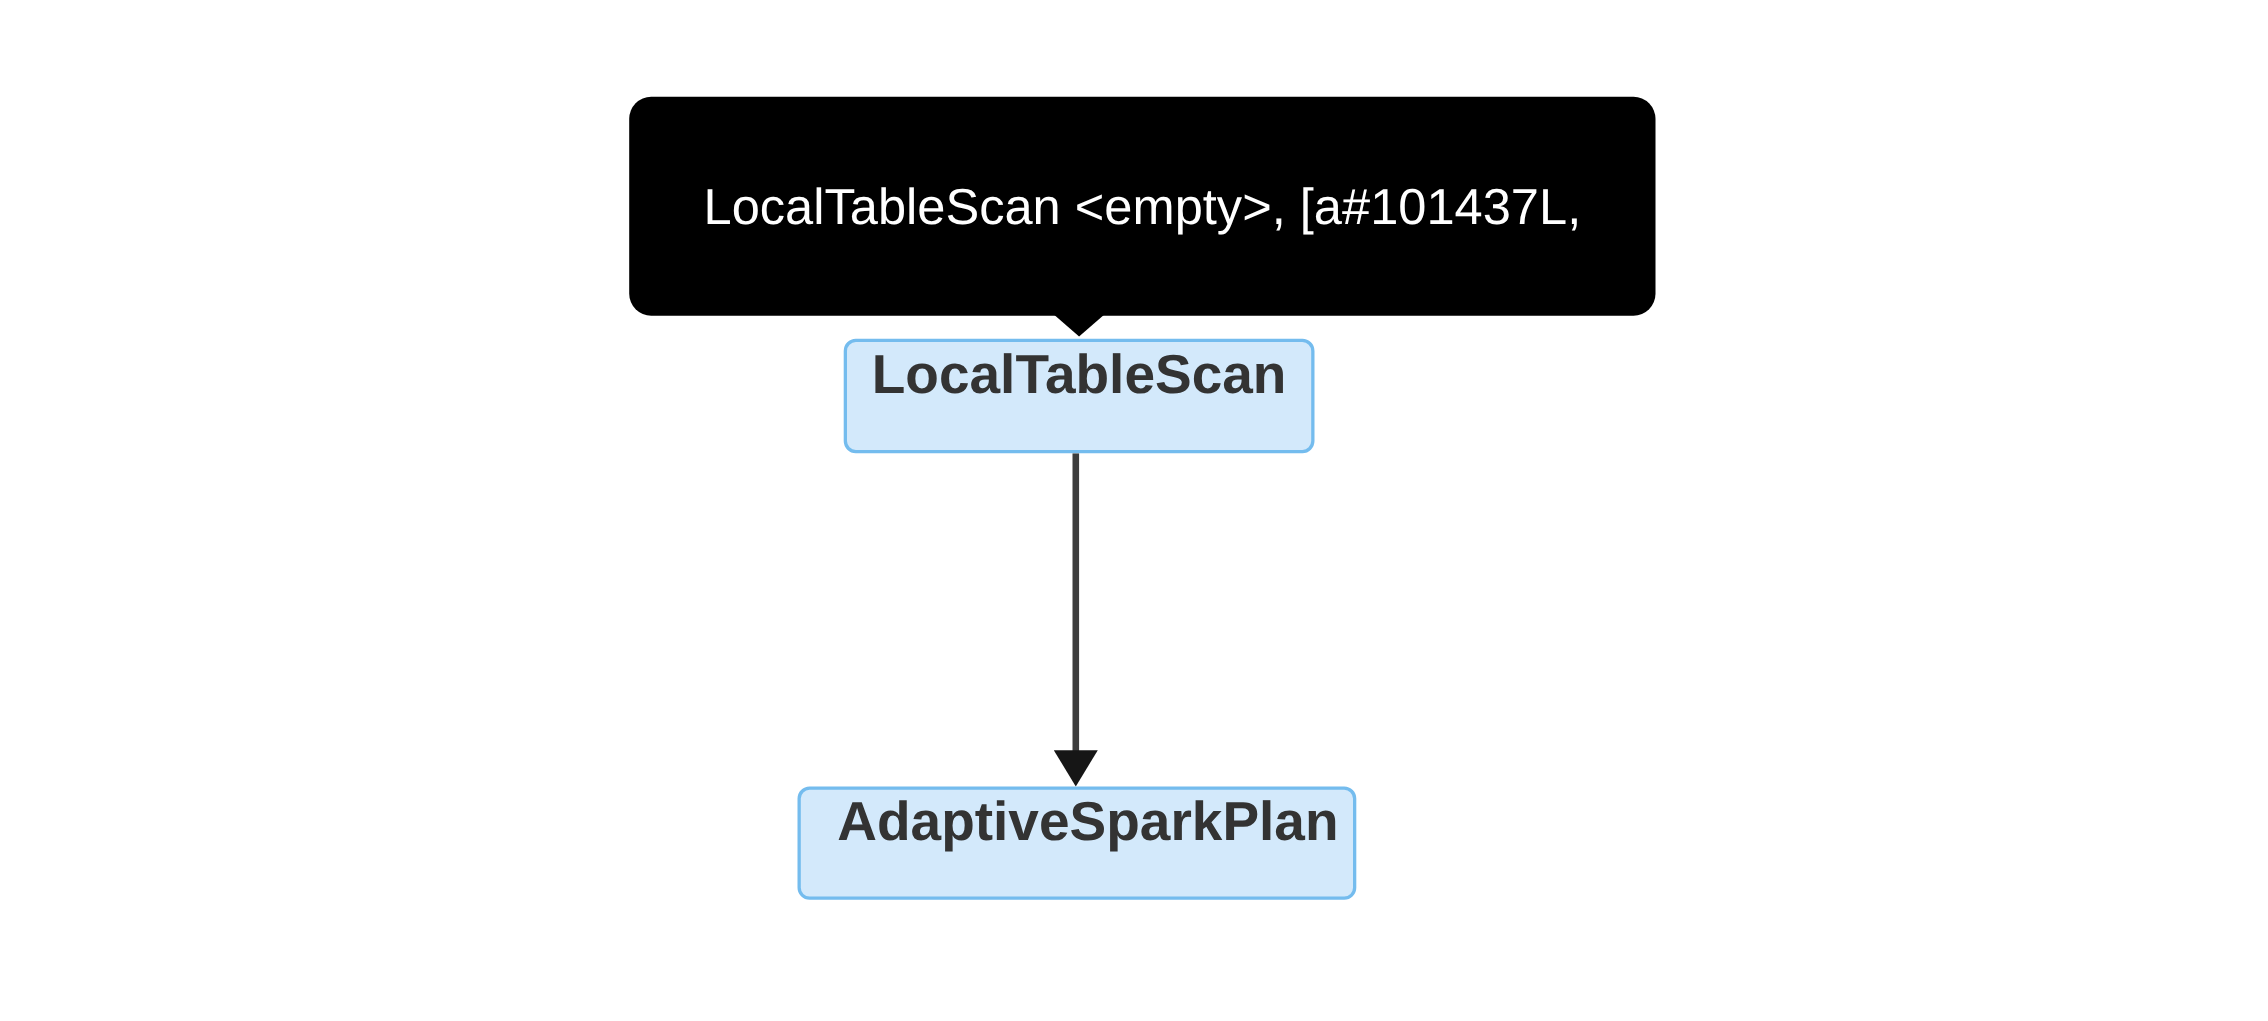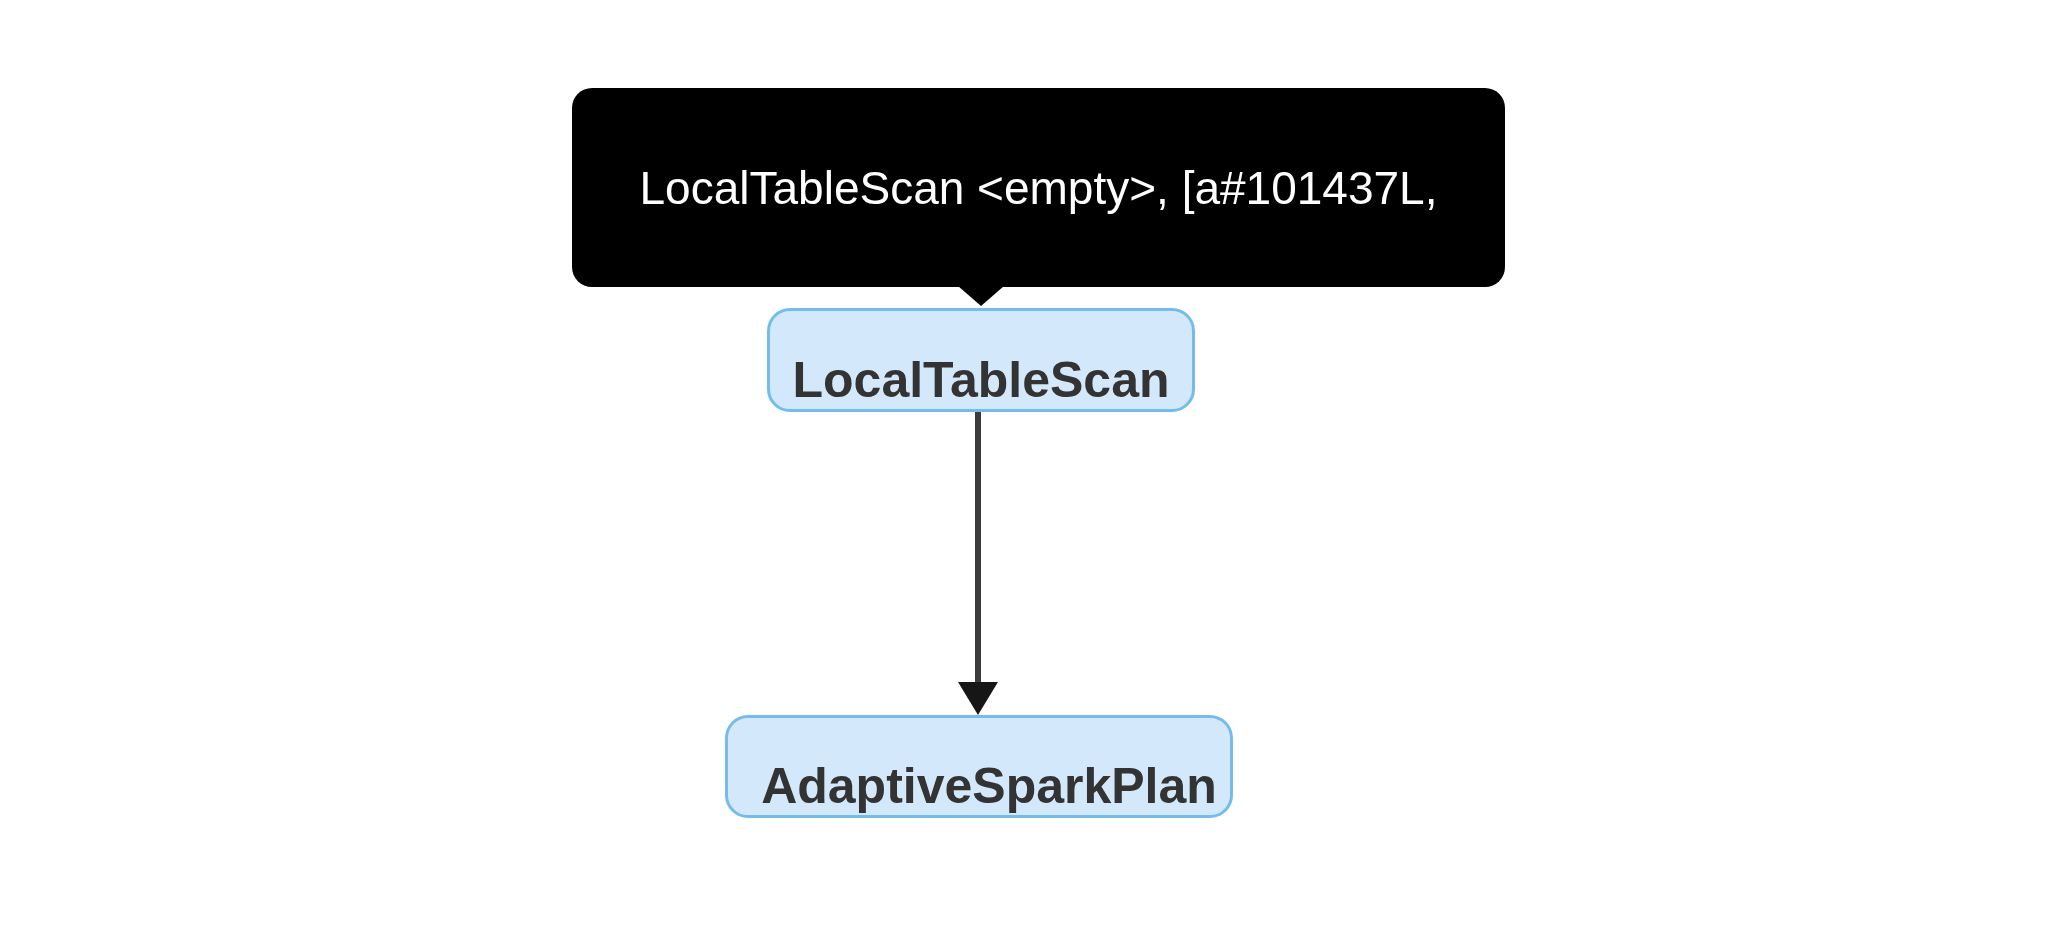--- a/index.html
+++ b/index.html
@@ -51,23 +51,23 @@
     border-left: 23px solid transparent;
     border-right: 23px solid transparent;
     border-top: 20px solid var(--tooltip-background);
   }
 
   
   .node {
     position: absolute;
     background: var(--node-fill);
     border: 3px solid var(--node-border);
-    border-radius: 23px;
+    border-radius: 11px;
     display: flex;
-    align-items: flex-end;
+    align-items: flex-start;
     justify-content: center;
   }
   .node-label {
     font-size: 50px;
     font-weight: 700;
     color: var(--node-text);
     white-space: nowrap;
   }
   .node-top    { left: 767px; top: 308px; width: 428px; height: 104px; }
   .node-bottom { left: 725px; top: 715px; width: 508px; height: 103px; padding-left: 20px; }

